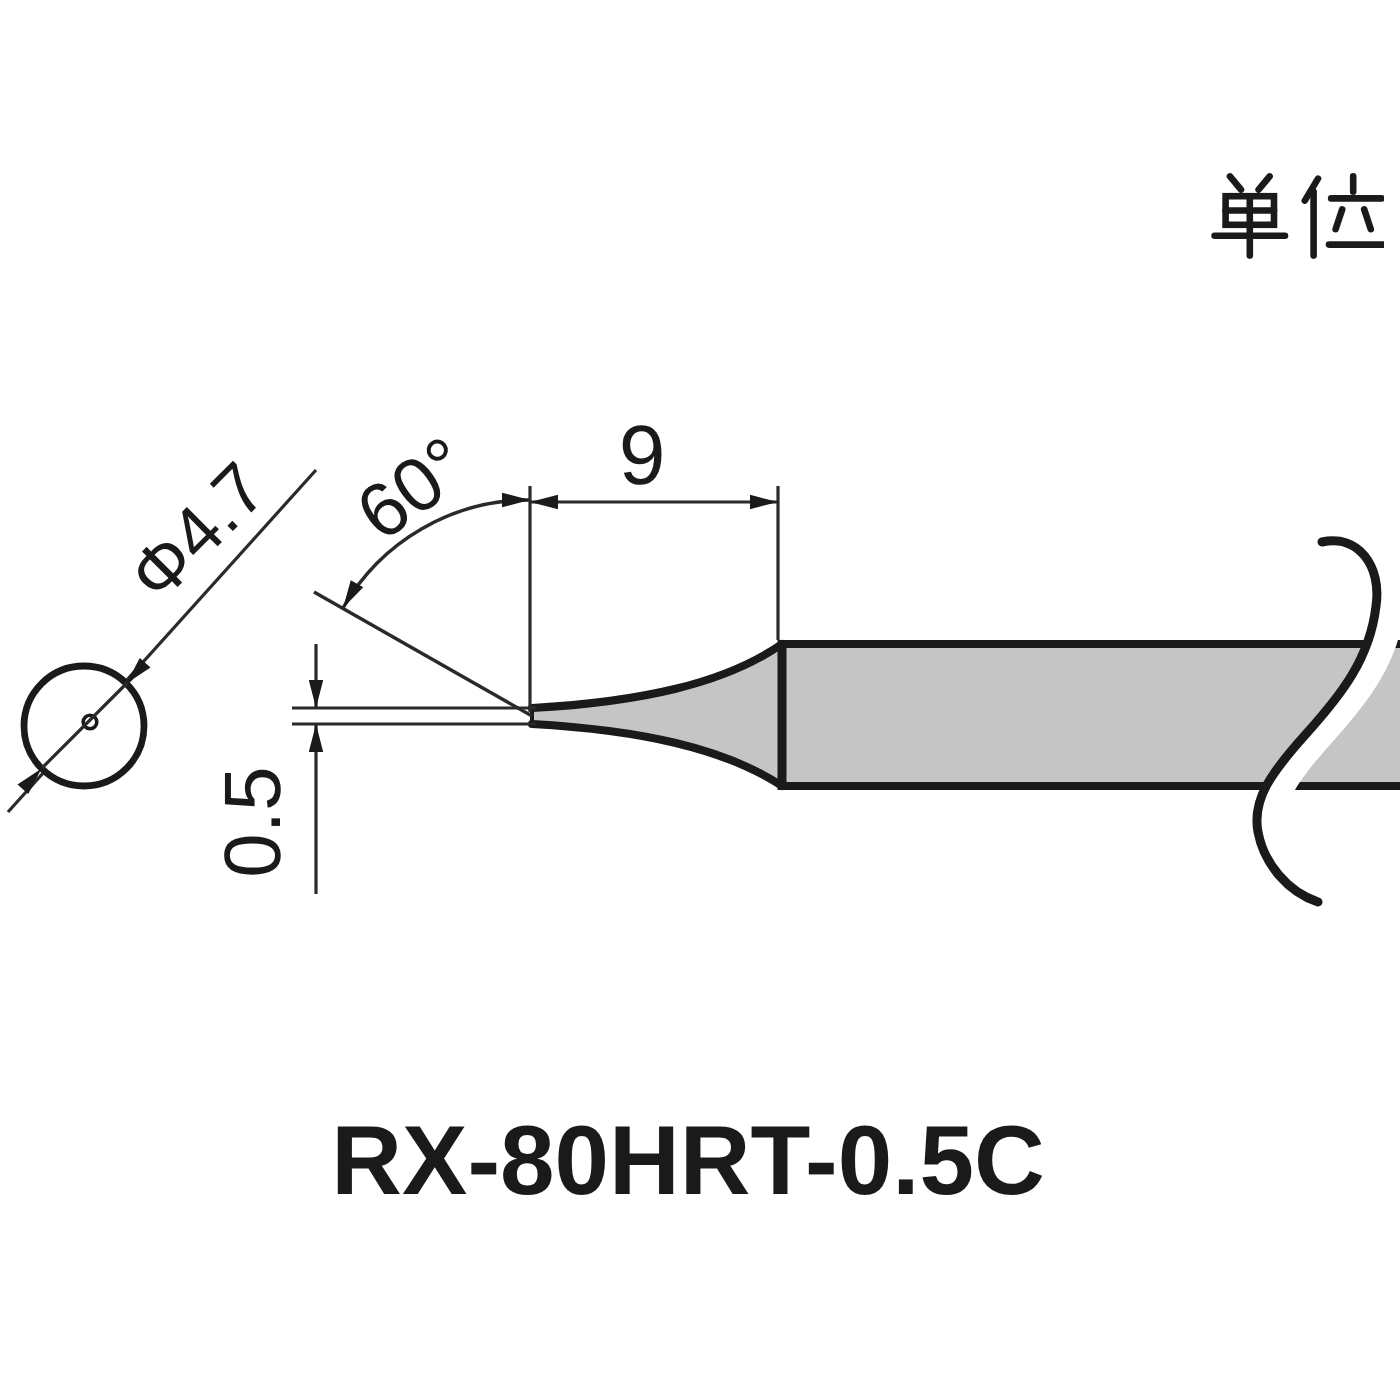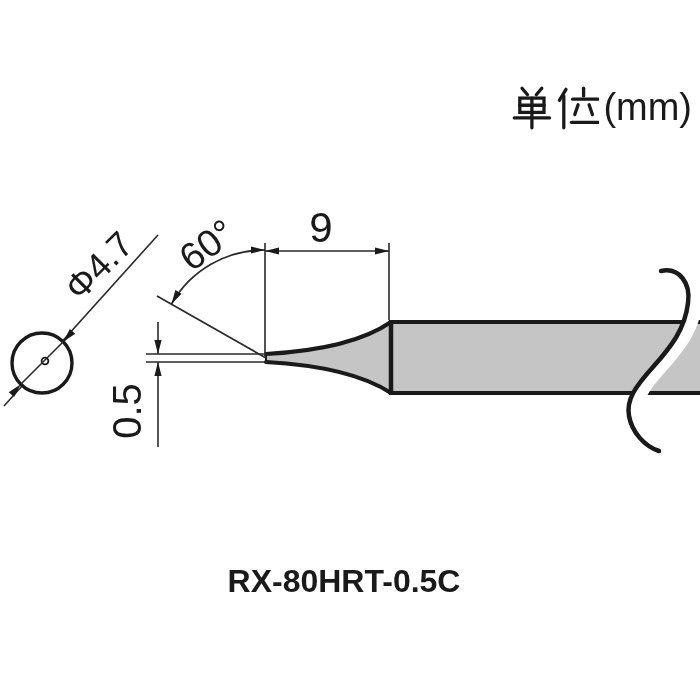--- a/index.html
+++ b/index.html
@@ -16,21 +16,21 @@
   }
   #phi-label{left:29px;top:241px;width:140px;height:50px;line-height:50px;
     font-size:36px;transform:rotate(-45deg);}
   #angle-label{left:157px;top:222px;width:100px;height:46px;line-height:46px;
     font-size:38px;transform:rotate(-36deg);}
   #length-label{left:291px;top:204px;width:60px;height:48px;line-height:48px;
     font-size:42px;}
   #tipwidth-label{left:72px;top:387px;width:110px;height:48px;line-height:48px;
     font-size:40px;transform:rotate(-90deg);}
   #model-label{left:94px;top:553px;width:500px;height:56px;line-height:56px;
-    font-size:32px;font-weight:bold;letter-spacing:0px;}
+    font-size:49px;font-weight:bold;letter-spacing:0px;}
   #unit-note{
     position:absolute;top:84px;right:8px;height:48px;
     display:flex;align-items:center;gap:4px;
   }
   #unit-suffix{font-size:38px;line-height:48px;position:relative;top:-1px;}
 </style>
 </head>
 <body>
 
 <svg id="diagram-svg" width="700" height="700" viewBox="0 0 700 700">
@@ -97,21 +97,20 @@
 
       <path d="M50,3 L44,13"></path>
       <path d="M48,9 L48,38"></path>
       <path d="M66,2 L66,9"></path>
       <path d="M56,12 L79,12"></path>
       <path d="M61,17 L58,26"></path>
       <path d="M71,17 L74,26"></path>
       <path d="M55,33 L80,33"></path>
     </g>
   </svg>
-  <span id="unit-suffix">(mm)</span>
 </div>
 
 <div id="phi-label" class="dim-text">Φ4.7</div>
 <div id="angle-label" class="dim-text">60°</div>
 <div id="length-label" class="dim-text">9</div>
 <div id="tipwidth-label" class="dim-text">0.5</div>
 
 <div id="model-label" class="dim-text">RX-80HRT-0.5C</div>
 
 </body></html>

